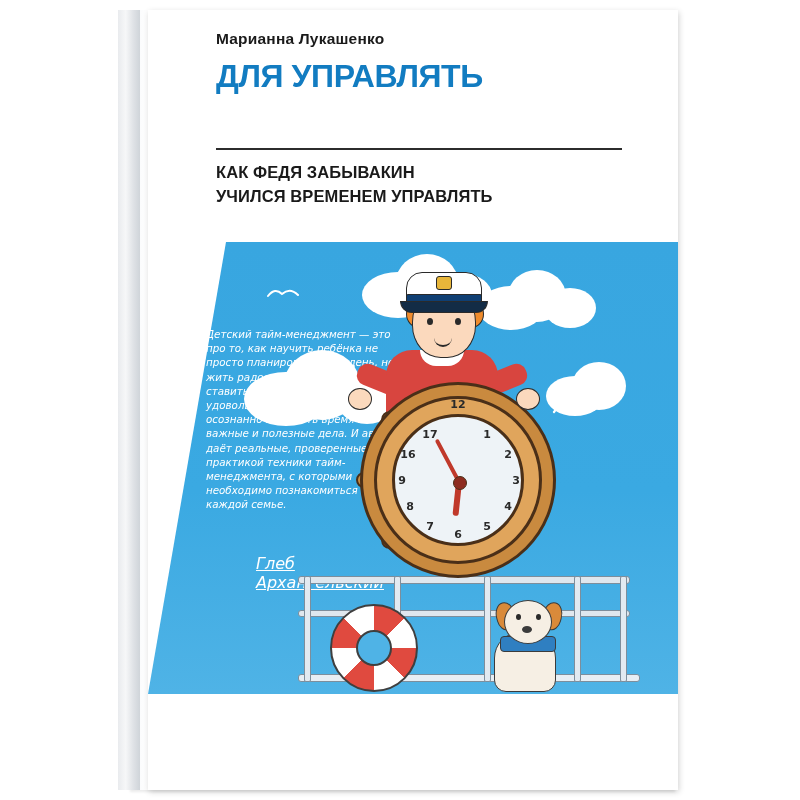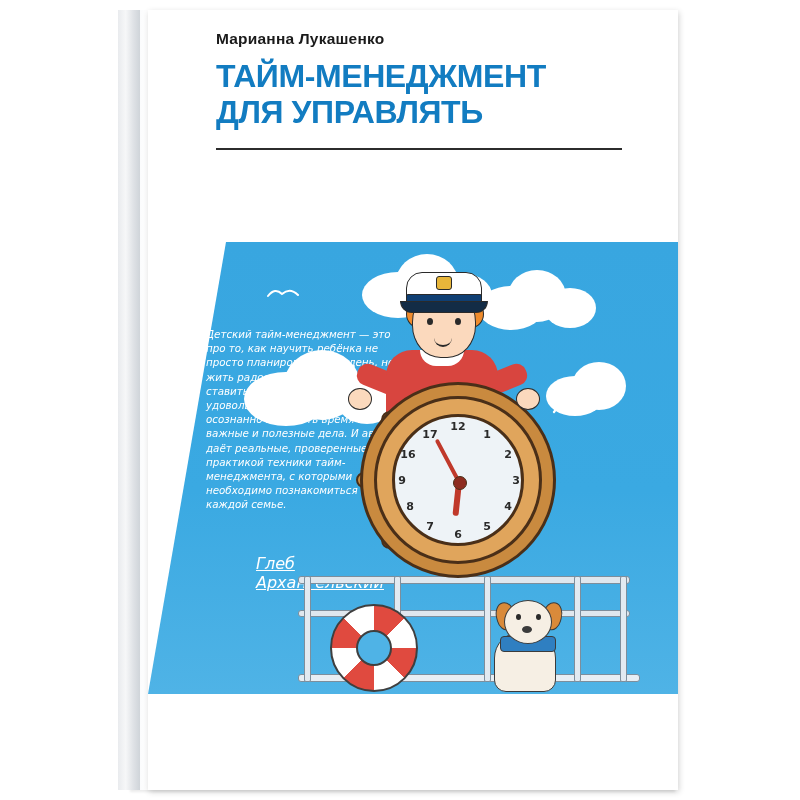--- a/index.html
+++ b/index.html
@@ -438,24 +438,27 @@
   <div class="book">
 
     <div class="spine-edge"></div>
     <div class="spine-edge2"></div>
 
     <div class="cover">
 
       <div class="top-band">
         <div class="author">Марианна Лукашенко</div>
         <div class="title">
-          <span class="l1">ТАЙМ-МЕНЕДЖМЕНТ</span>
           <span class="l2">ДЛЯ УПРАВЛЯТЬ</span>
         </div>
         <div class="rule"></div>
+        <div class="subtitle">
+          <div>КАК ФЕДЯ ЗАБЫВАКИН</div>
+          <div>УЧИЛСЯ ВРЕМЕНЕМ УПРАВЛЯТЬ</div>
+        </div>
       </div>
 
       <div class="sky">
 
         <div class="cloudgrp" style="left:214px; top:12px;">
           <div class="cloud" style="left:0; top:18px; width:72px; height:46px;"></div>
           <div class="cloud" style="left:34px; top:0px; width:62px; height:56px;"></div>
           <div class="cloud" style="left:74px; top:20px; width:56px; height:42px;"></div>
         </div>
         <div class="cloudgrp" style="left:330px; top:28px;">
@@ -525,21 +528,21 @@
         <div class="cap-visor"></div>
 
         <div class="spoke" style="transform: rotate(0deg);"></div>
         <div class="spoke" style="transform: rotate(45deg);"></div>
         <div class="spoke" style="transform: rotate(90deg);"></div>
         <div class="spoke" style="transform: rotate(135deg);"></div>
         <div class="wheel-outer"></div>
         <div class="wheel-ring2"></div>
         <div class="wheel-face"></div>
 
-        <div class="clock-num" style="left:302px; top:410px;">12</div>
+        <div class="clock-num" style="left:302px; top:388px;">12</div>
         <div class="clock-num" style="left:331px; top:418px;">1</div>
         <div class="clock-num" style="left:352px; top:438px;">2</div>
         <div class="clock-num" style="left:360px; top:464px;">3</div>
         <div class="clock-num" style="left:352px; top:490px;">4</div>
         <div class="clock-num" style="left:331px; top:510px;">5</div>
         <div class="clock-num" style="left:302px; top:518px;">6</div>
         <div class="clock-num" style="left:274px; top:510px;">7</div>
         <div class="clock-num" style="left:254px; top:490px;">8</div>
         <div class="clock-num" style="left:246px; top:464px;">9</div>
         <div class="clock-num" style="left:252px; top:438px;">16</div>

